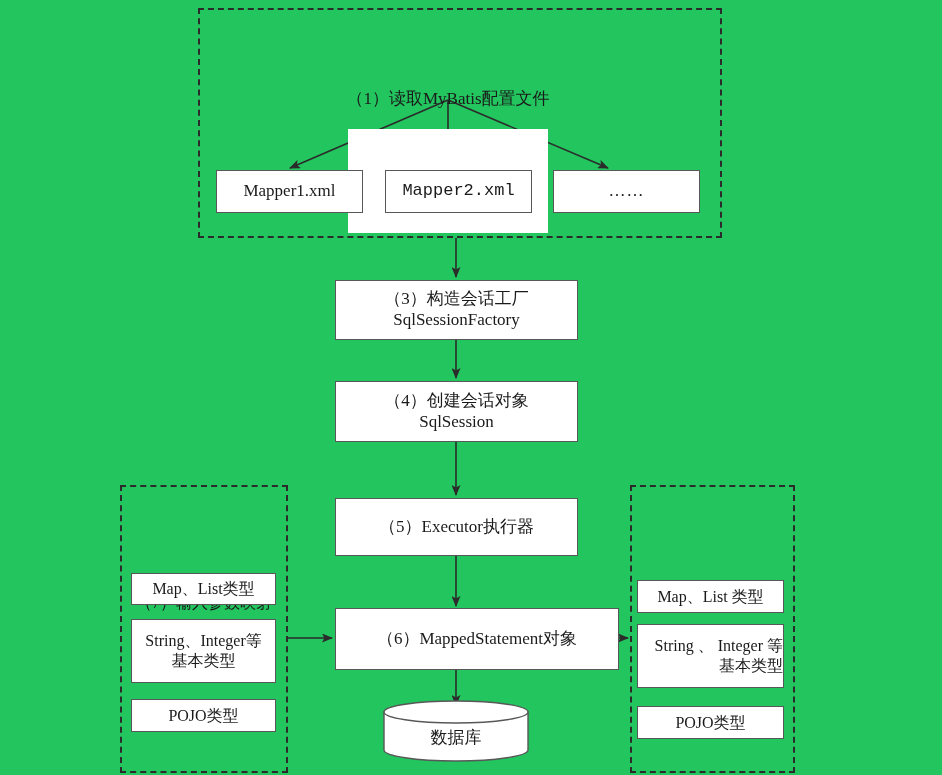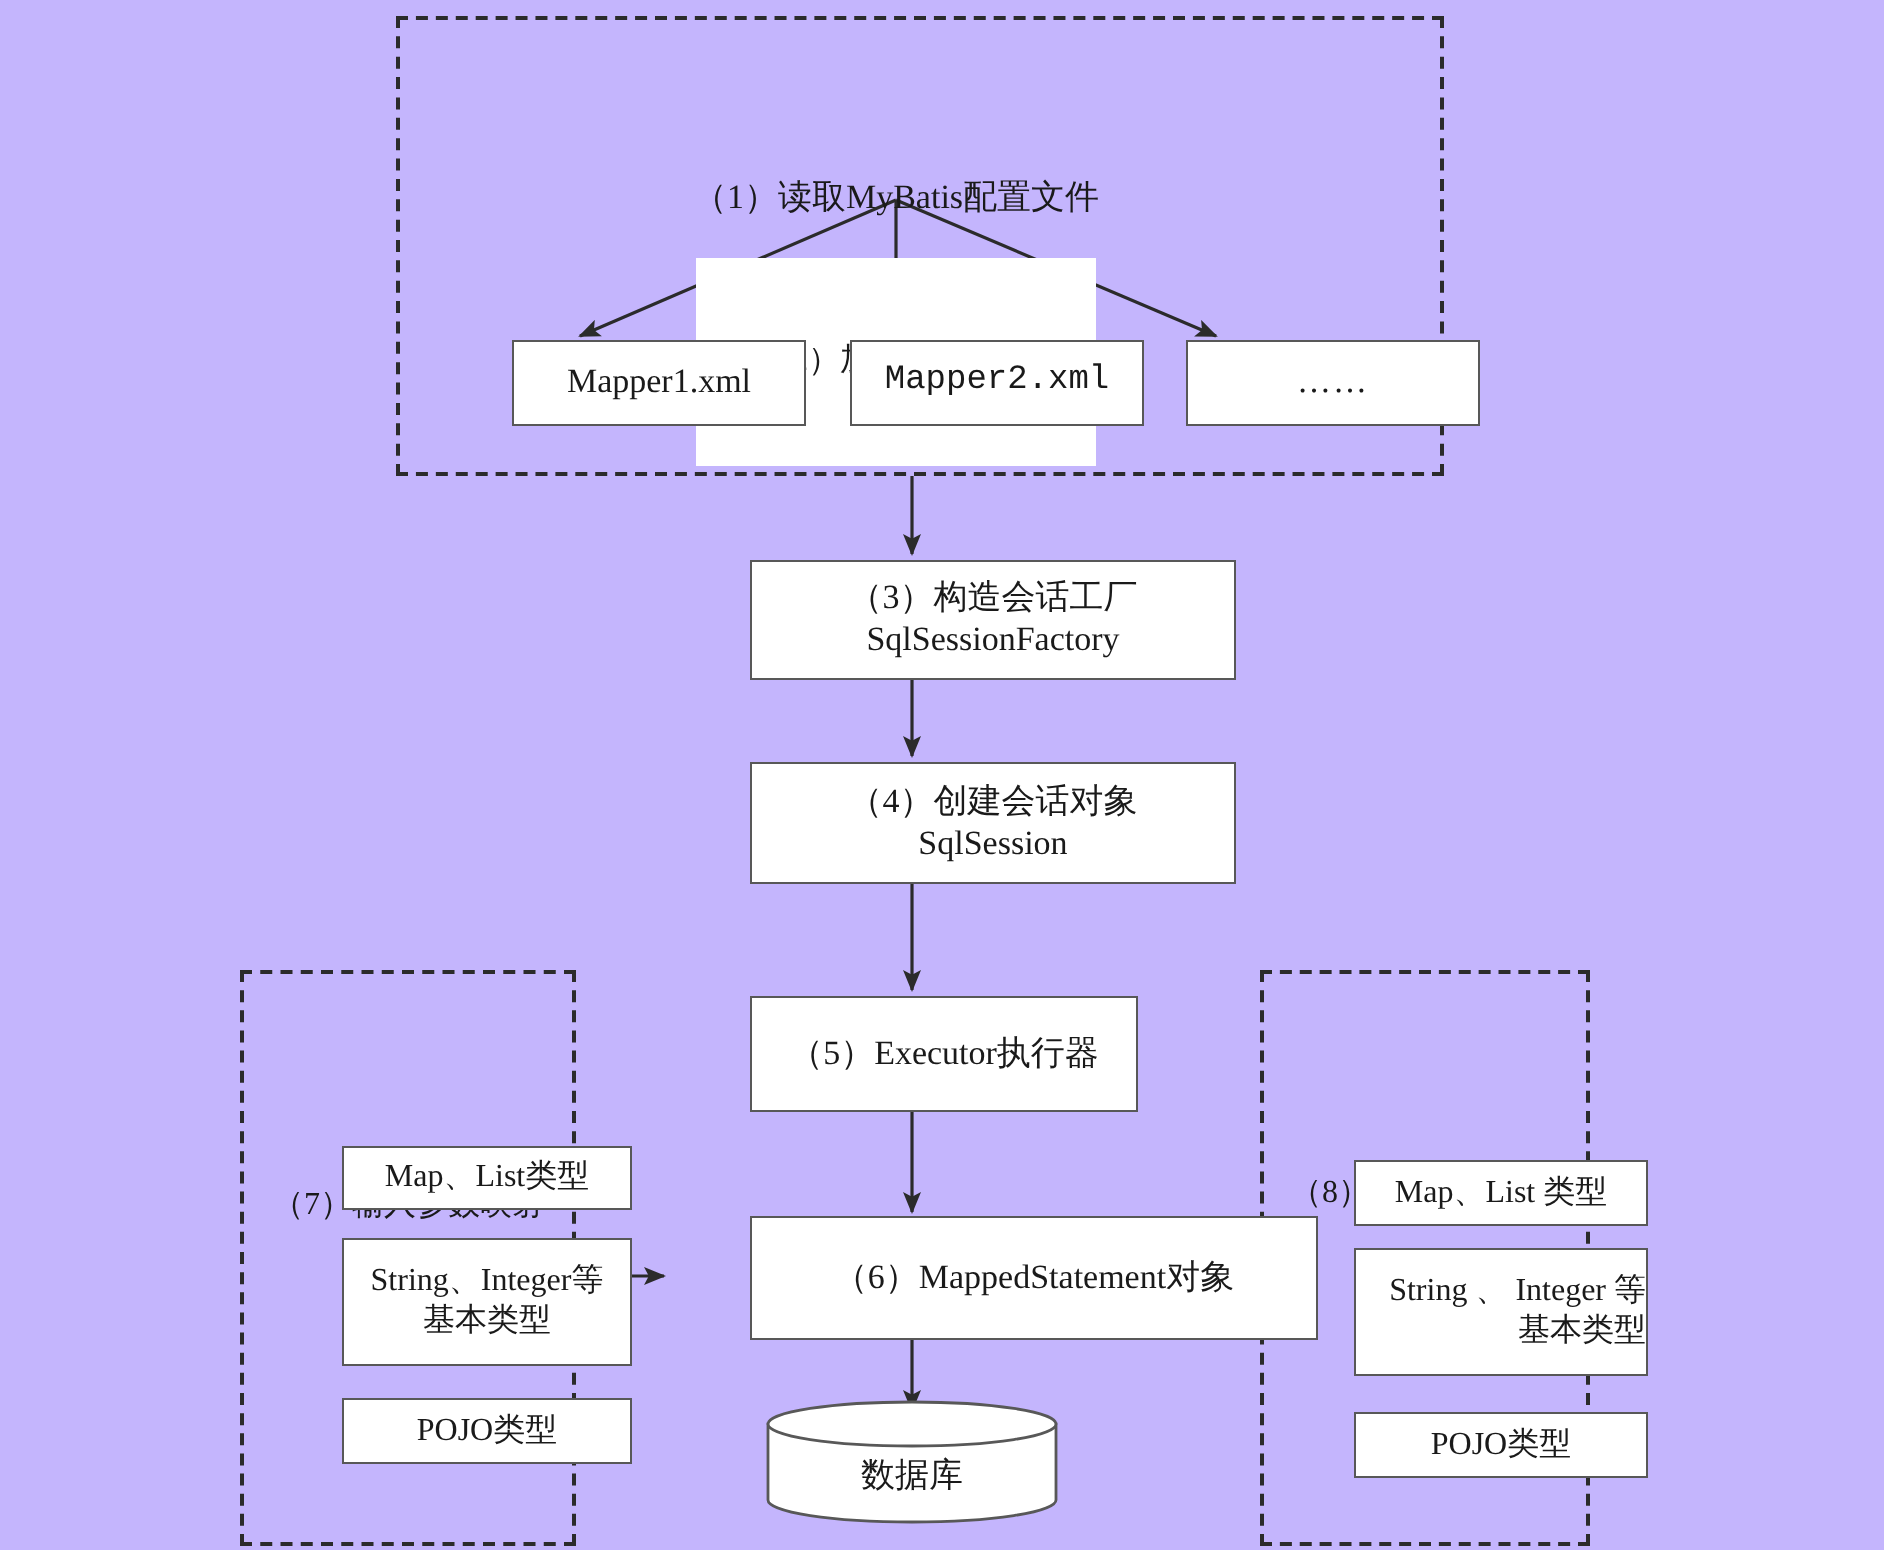--- a/index.html
+++ b/index.html
@@ -4,21 +4,21 @@
 <style>
   html, body {
     margin: 0;
     padding: 0;
     background: #ffffff;
   }
   #canvas {
     position: relative;
     width: 942px;
     height: 775px;
-    background: #c4b5fd;
+    background: #22c55e;
     font-family: "Liberation Serif", "DejaVu Serif", serif;
     color: #1a1a1a;
     overflow: hidden;
   }
   svg.layer {
     position: absolute;
     left: 0;
     top: 0;
     width: 942px;
     height: 775px;
@@ -34,21 +34,20 @@
     position: absolute;
     border: 1.5px solid #585858;
     box-sizing: border-box;
     background: #ffffff;
     display: flex;
     flex-direction: column;
     align-items: center;
     justify-content: center;
     text-align: center;
     line-height: 1.22;
-    margin-left: 40px;
   }
   .node-box .ln {
     display: block;
     white-space: pre;
   }
   .free-label {
     position: absolute;
     text-align: center;
     white-space: pre;
     line-height: 1.3;
@@ -126,21 +125,21 @@
   <div class="node-box" style="left:335px; top:280px; width:243px; height:60px; font-size:17px;">
     <span class="ln">（3）构造会话工厂</span>
     <span class="ln">SqlSessionFactory</span>
   </div>
 
   <div class="node-box" style="left:335px; top:381px; width:243px; height:61px; font-size:17px;">
     <span class="ln">（4）创建会话对象</span>
     <span class="ln">SqlSession</span>
   </div>
 
-  <div class="node-box" style="left:335px; top:498px; width:194px; height:58px; font-size:17px;">
+  <div class="node-box" style="left:335px; top:498px; width:243px; height:58px; font-size:17px;">
     <span class="ln">（5）Executor执行器</span>
   </div>
 
   <div class="node-box" style="left:335px; top:608px; width:284px; height:62px; font-size:17px;">
     <span class="ln">（6）MappedStatement对象</span>
   </div>
 
   <div class="cyl" style="left:381px; top:700px; width:150px; height:62px;">
     <svg width="150" height="62" viewBox="0 0 150 62">
       <path d="M3,12 L3,50 A72,11 0 0 0 147,50 L147,12 Z" fill="#ffffff" stroke="#585858" stroke-width="1.4"></path>

